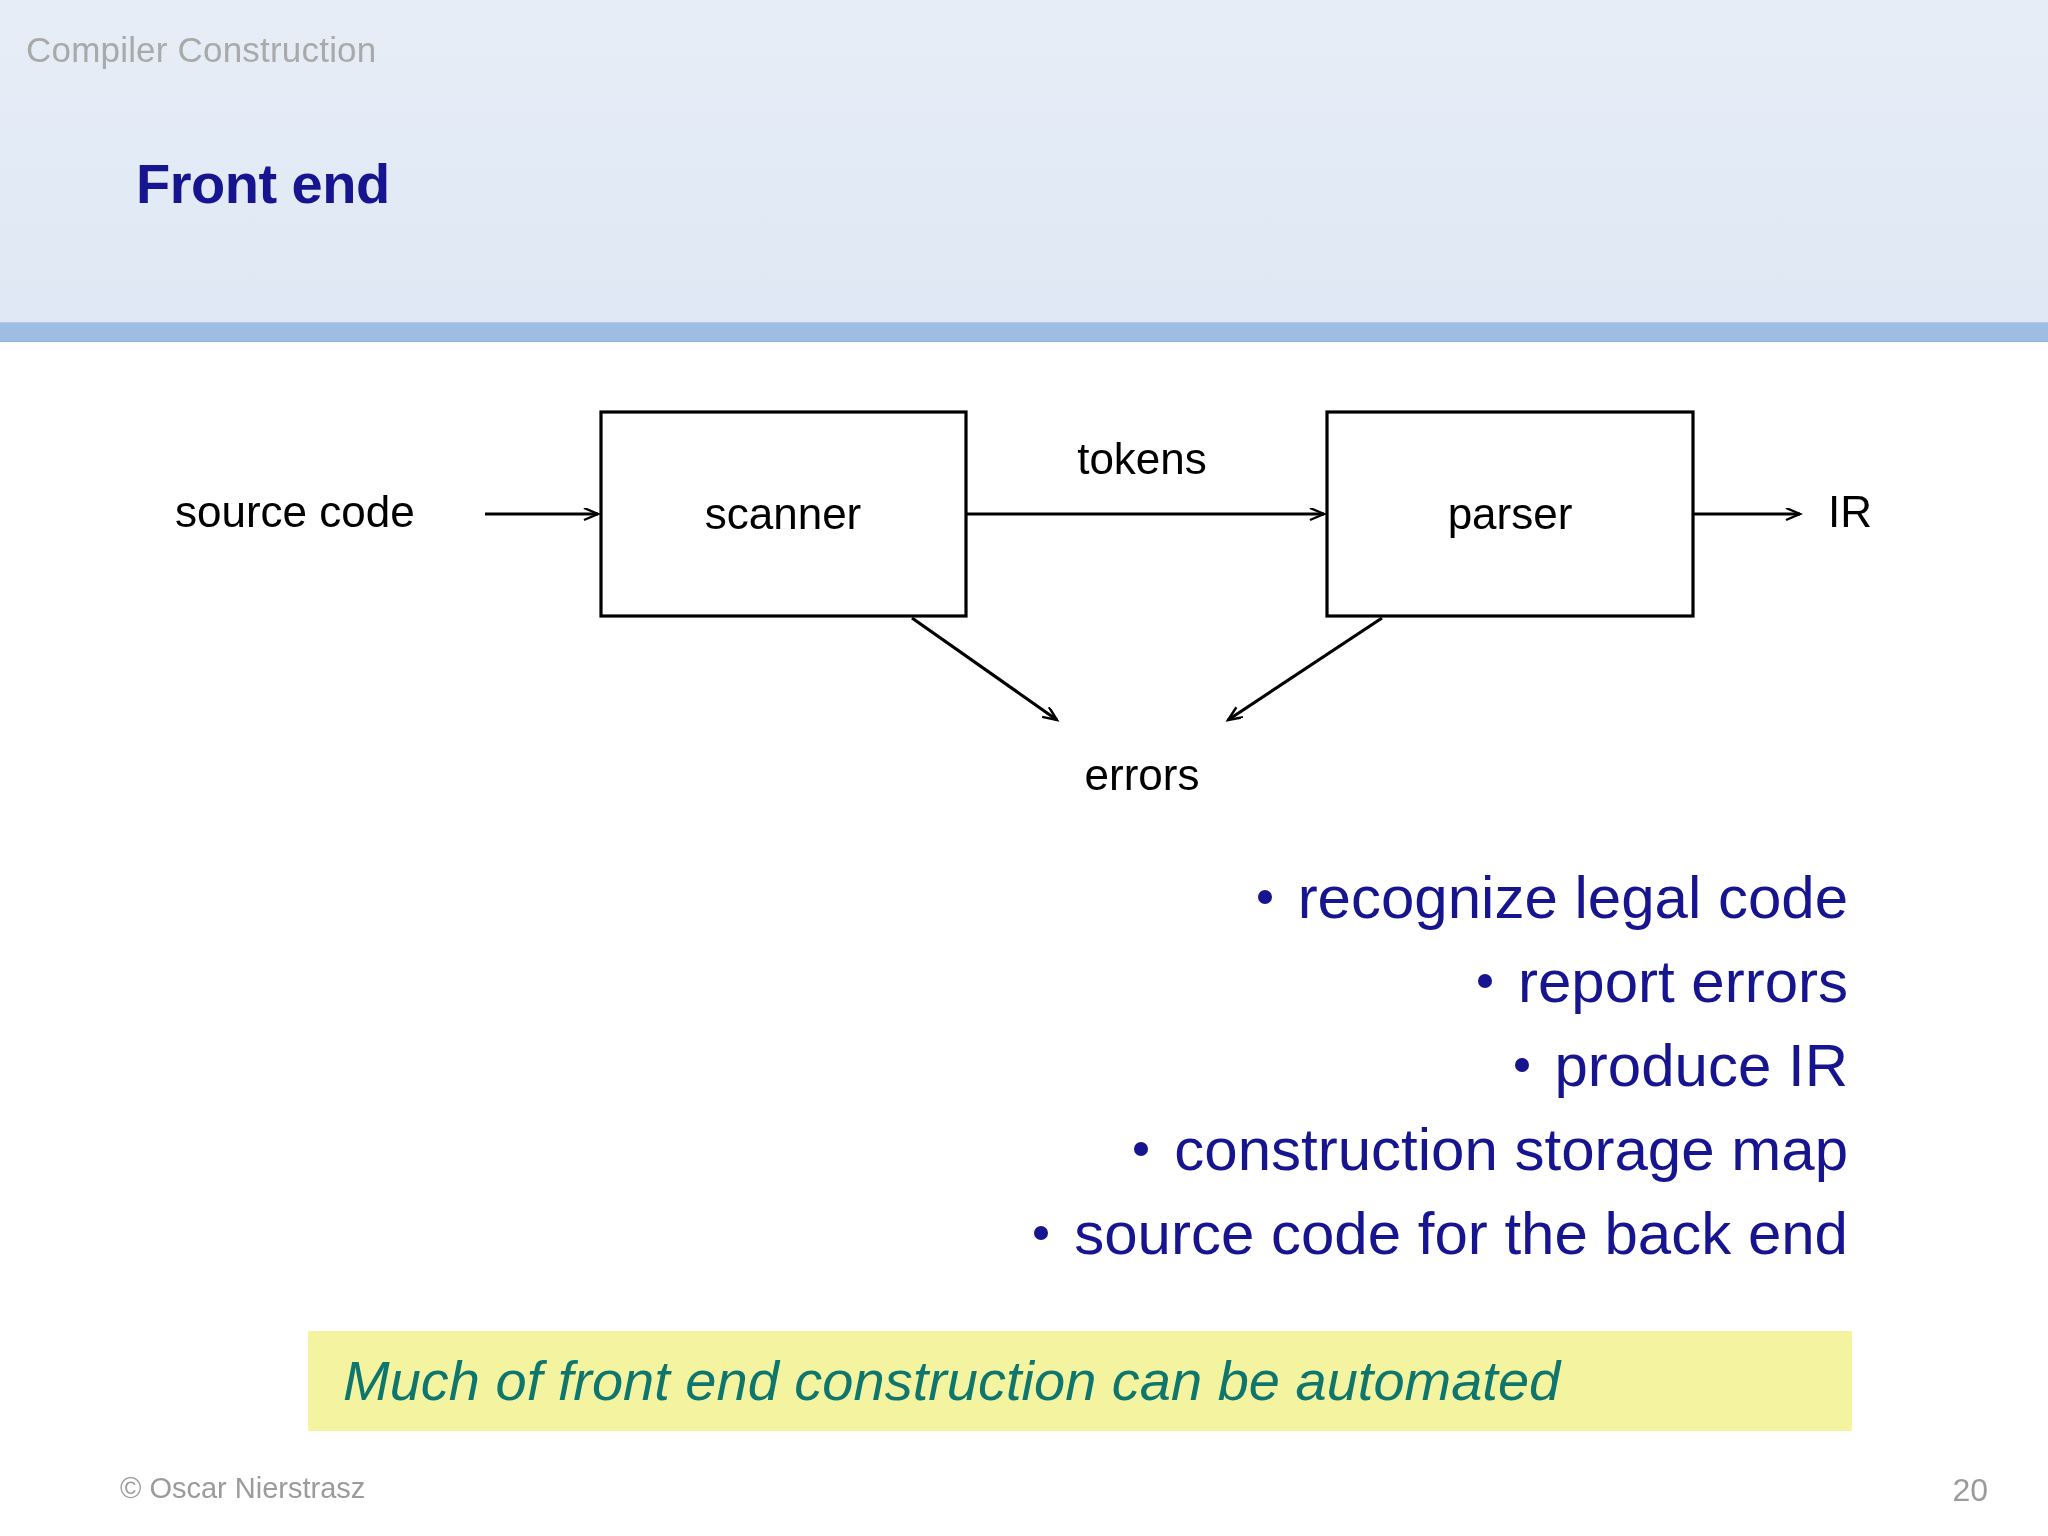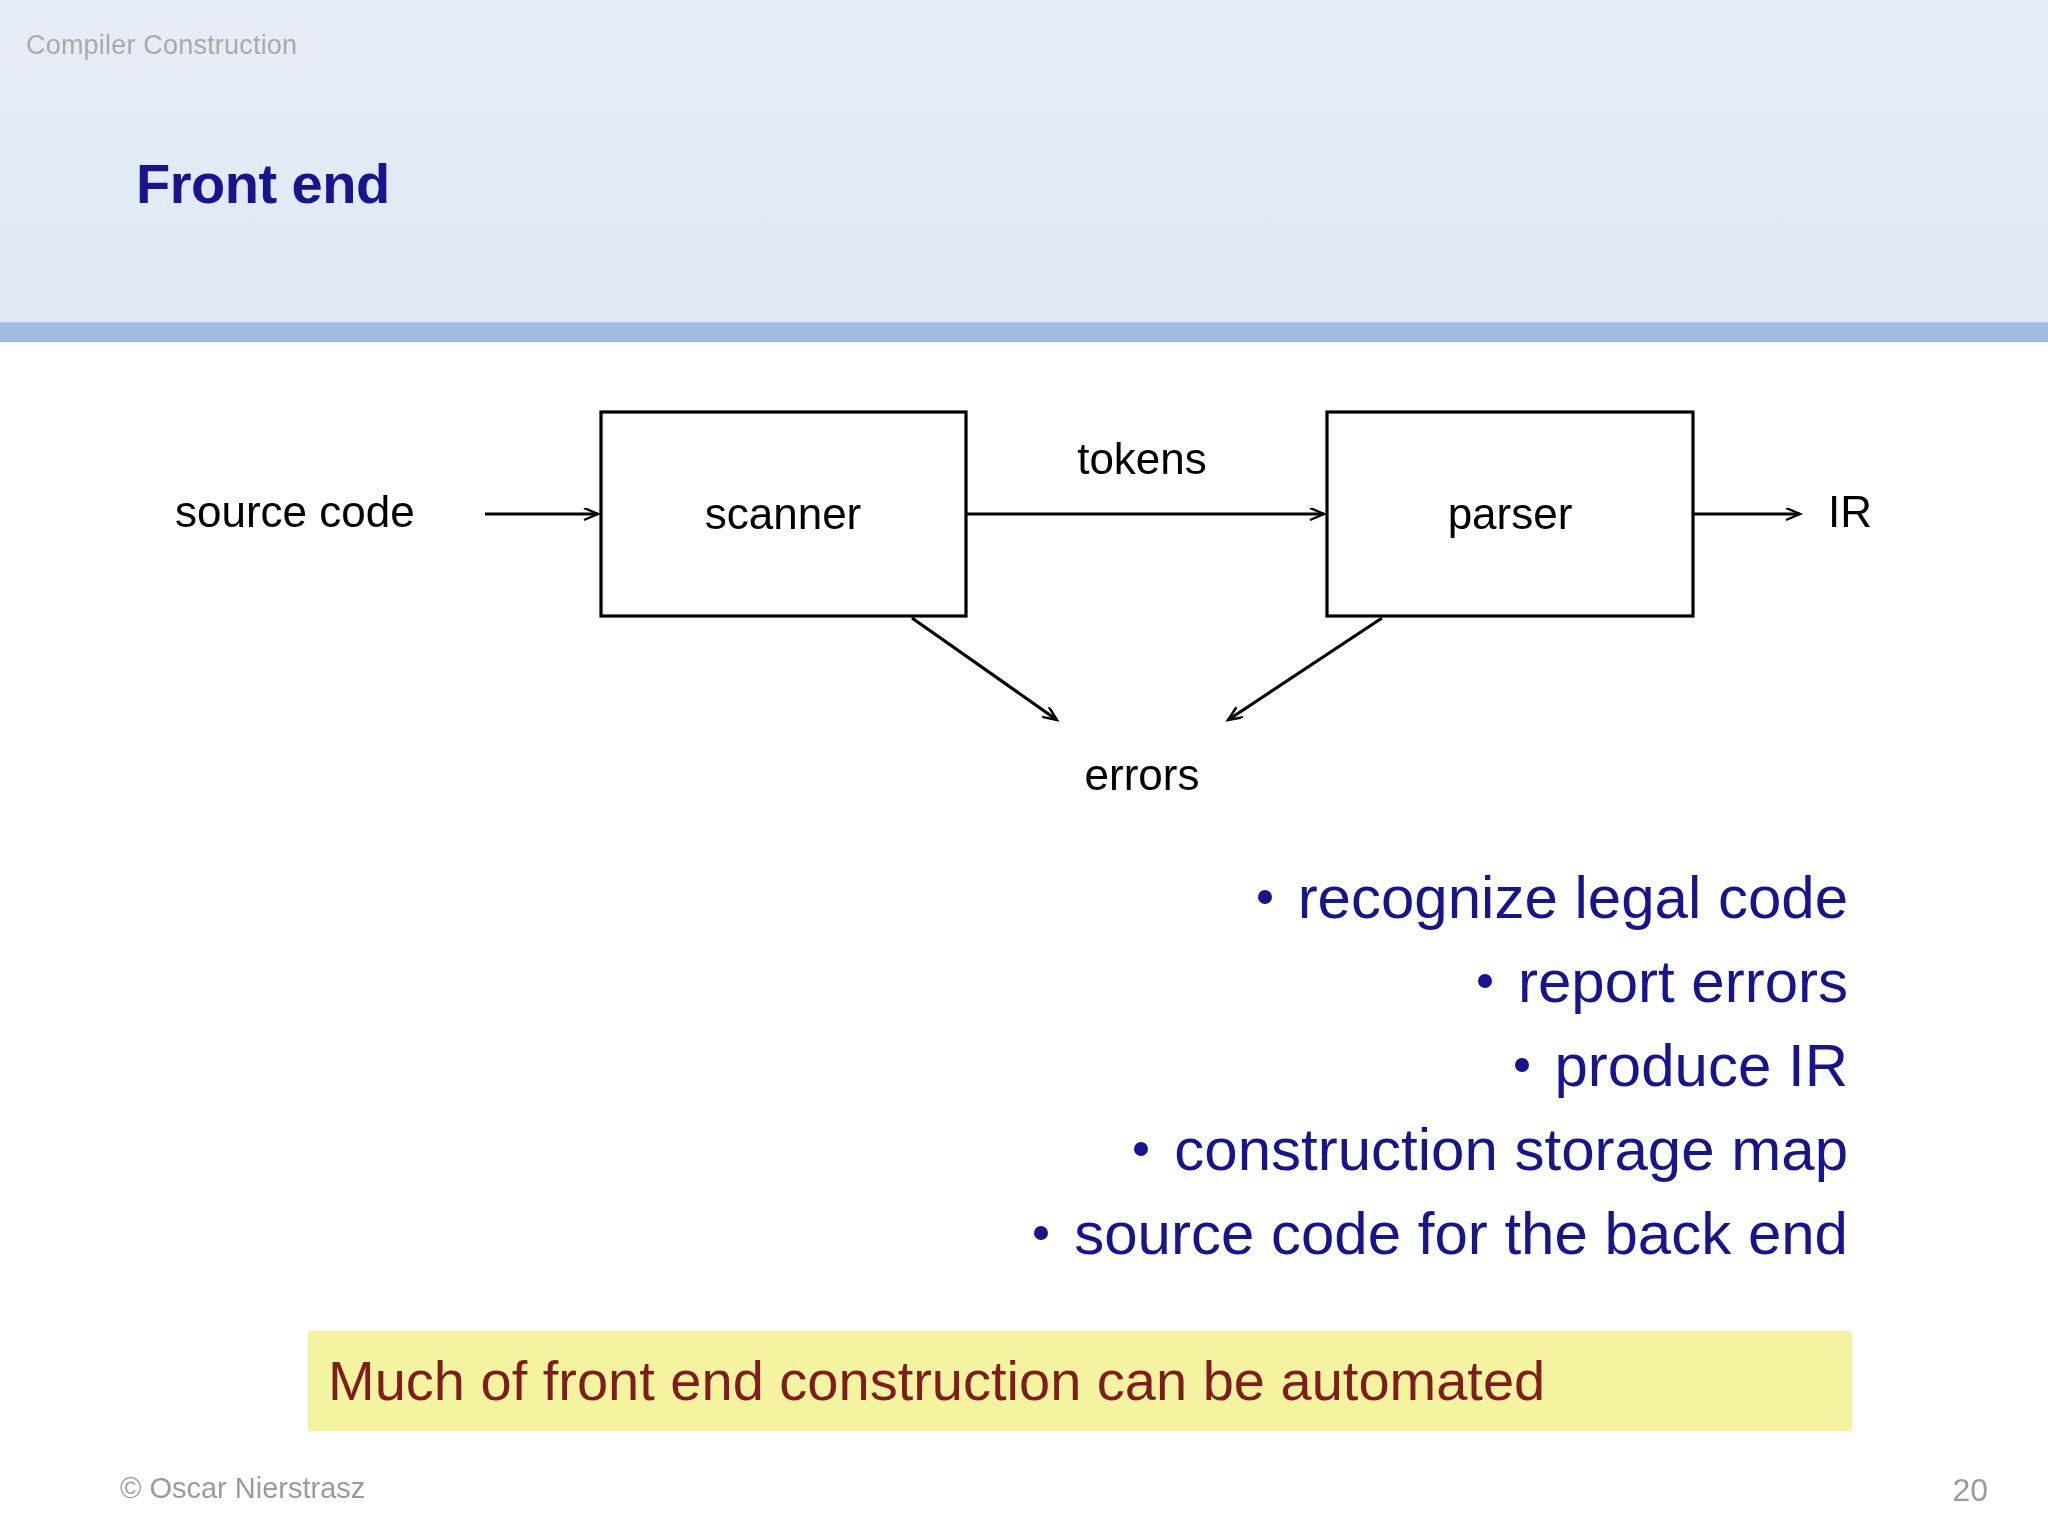--- a/index.html
+++ b/index.html
@@ -29,21 +29,21 @@
     left: 0; top: 322px;
     width: 2048px;
     height: 20px;
     background: #9fbde3;
     box-shadow: inset 0 1px 0 #b2cbea, inset 0 -1px 0 #8fb1dd;
   }
   #course-label {
     position: absolute;
     left: 26px;
     top: 30px;
-    font-size: 27px;
+    font-size: 35px;
     color: #a9a9a9;
     letter-spacing: 0.2px;
     font-weight: 400;
     white-space: nowrap;
   }
   #slide-title {
     position: absolute;
     left: 136px;
     top: 118px;
     font-size: 56px;
@@ -105,23 +105,24 @@
     left: 308px;
     top: 1331px;
     width: 1544px;
     height: 100px;
     background: #f4f4a0;
     display: flex;
     align-items: center;
   }
   #callout-text {
     font-size: 56px;
-    color: #7f1d1d;
-    white-space: nowrap;
-    padding-left: 20px;
+    font-style: italic;
+    color: #0f766e;
+    white-space: nowrap;
+    padding-left: 35px;
     line-height: 1;
   }
 
   
   #footer-copyright {
     position: absolute;
     left: 120px;
     top: 1472px;
     font-size: 29px;
     color: #9b9b9b;

